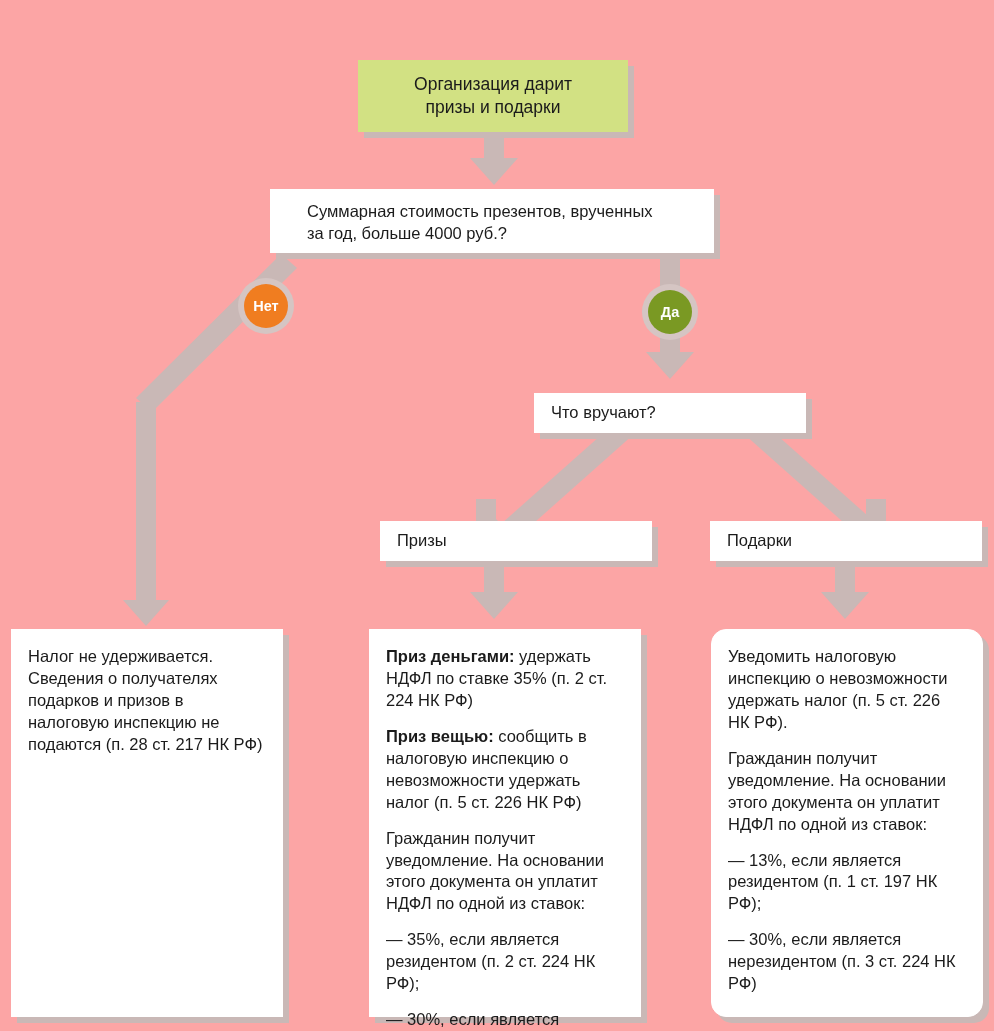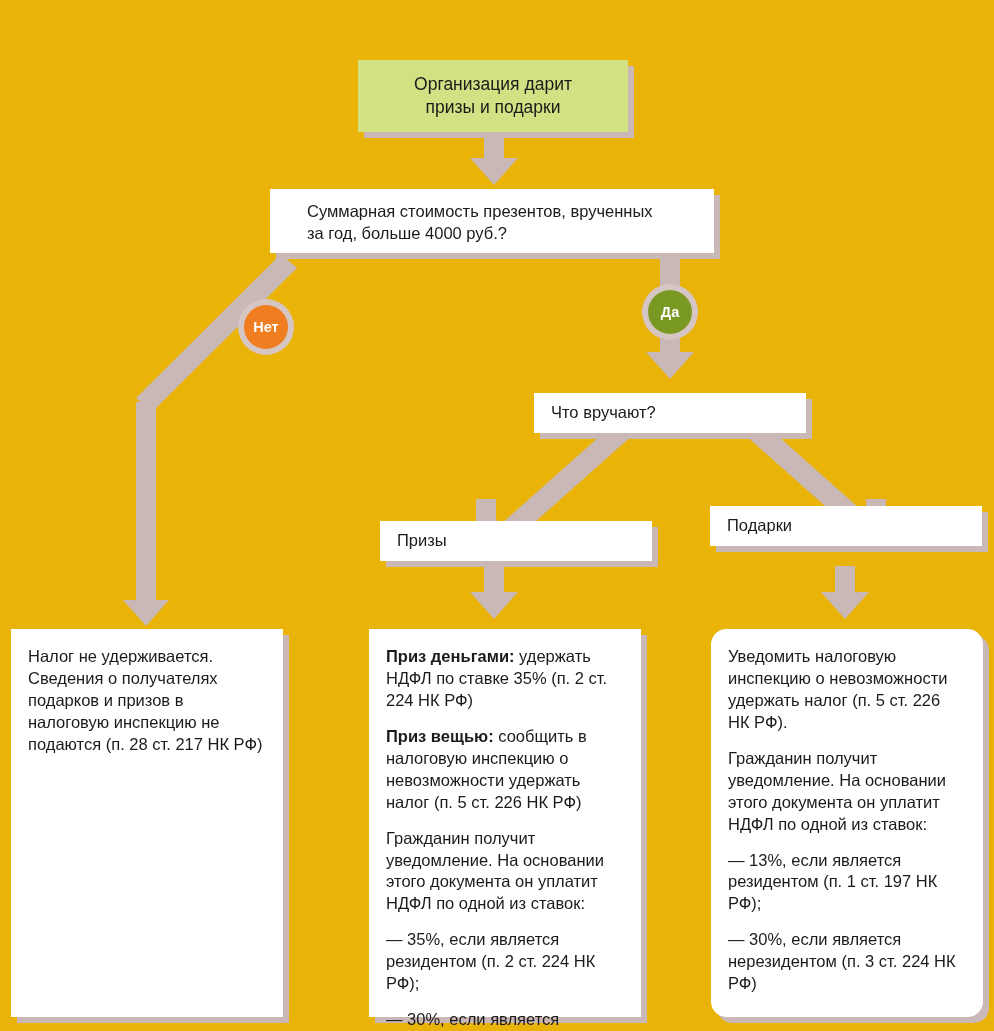--- a/index.html
+++ b/index.html
@@ -7,21 +7,21 @@
     padding: 0;
     background: #ffffff;
   }
   body {
     font-family: "Liberation Sans", "DejaVu Sans", sans-serif;
   }
   #canvas {
     position: relative;
     width: 994px;
     height: 1031px;
-    background: #eab308;
+    background: #fca5a5;
     overflow: hidden;
   }
 
   
   #wires {
     position: absolute;
     left: 0; top: 0;
     width: 994px;
     height: 1031px;
   }
@@ -151,40 +151,40 @@
       <p><span>Организация дарит</span><br><span>призы и подарки</span></p>
     </div>
   </div>
 
   <div class="node" style="left:270px; top:189px; width:444px; height:64px;padding-left:20px;">
     <div class="inner" style="padding-top:11px;">
       <p><span>Суммарная стоимость презентов, врученных</span><br><span>за год, больше 4000 руб.?</span></p>
     </div>
   </div>
 
-  <div class="badge no" style="left:244px; top:305px;">
+  <div class="badge no" style="left:244px; top:284px;">
     <span>Нет</span>
   </div>
   <div class="badge yes" style="left:648px; top:290px;">
     <span>Да</span>
   </div>
 
   <div class="node oneline" style="left:534px; top:393px; width:272px; height:40px;">
     <div class="inner">
       <p>Что вручают?</p>
     </div>
   </div>
 
   <div class="node oneline" style="left:380px; top:521px; width:272px; height:40px;">
     <div class="inner">
       <p>Призы</p>
     </div>
   </div>
 
-  <div class="node oneline" style="left:710px; top:506px; width:272px; height:40px;text-align:right;">
+  <div class="node oneline" style="left:710px; top:521px; width:272px; height:40px;text-align:right;">
     <div class="inner">
       <p>Подарки</p>
     </div>
   </div>
 
   <div class="node panel" style="left:11px; top:629px; width:272px; height:388px;">
     <div class="inner">
       <p>Налог не удерживается. Сведения о получателях подарков и призов в налоговую инспекцию не подаются (п. 28 ст. 217 НК РФ)</p>
     </div>
   </div>

